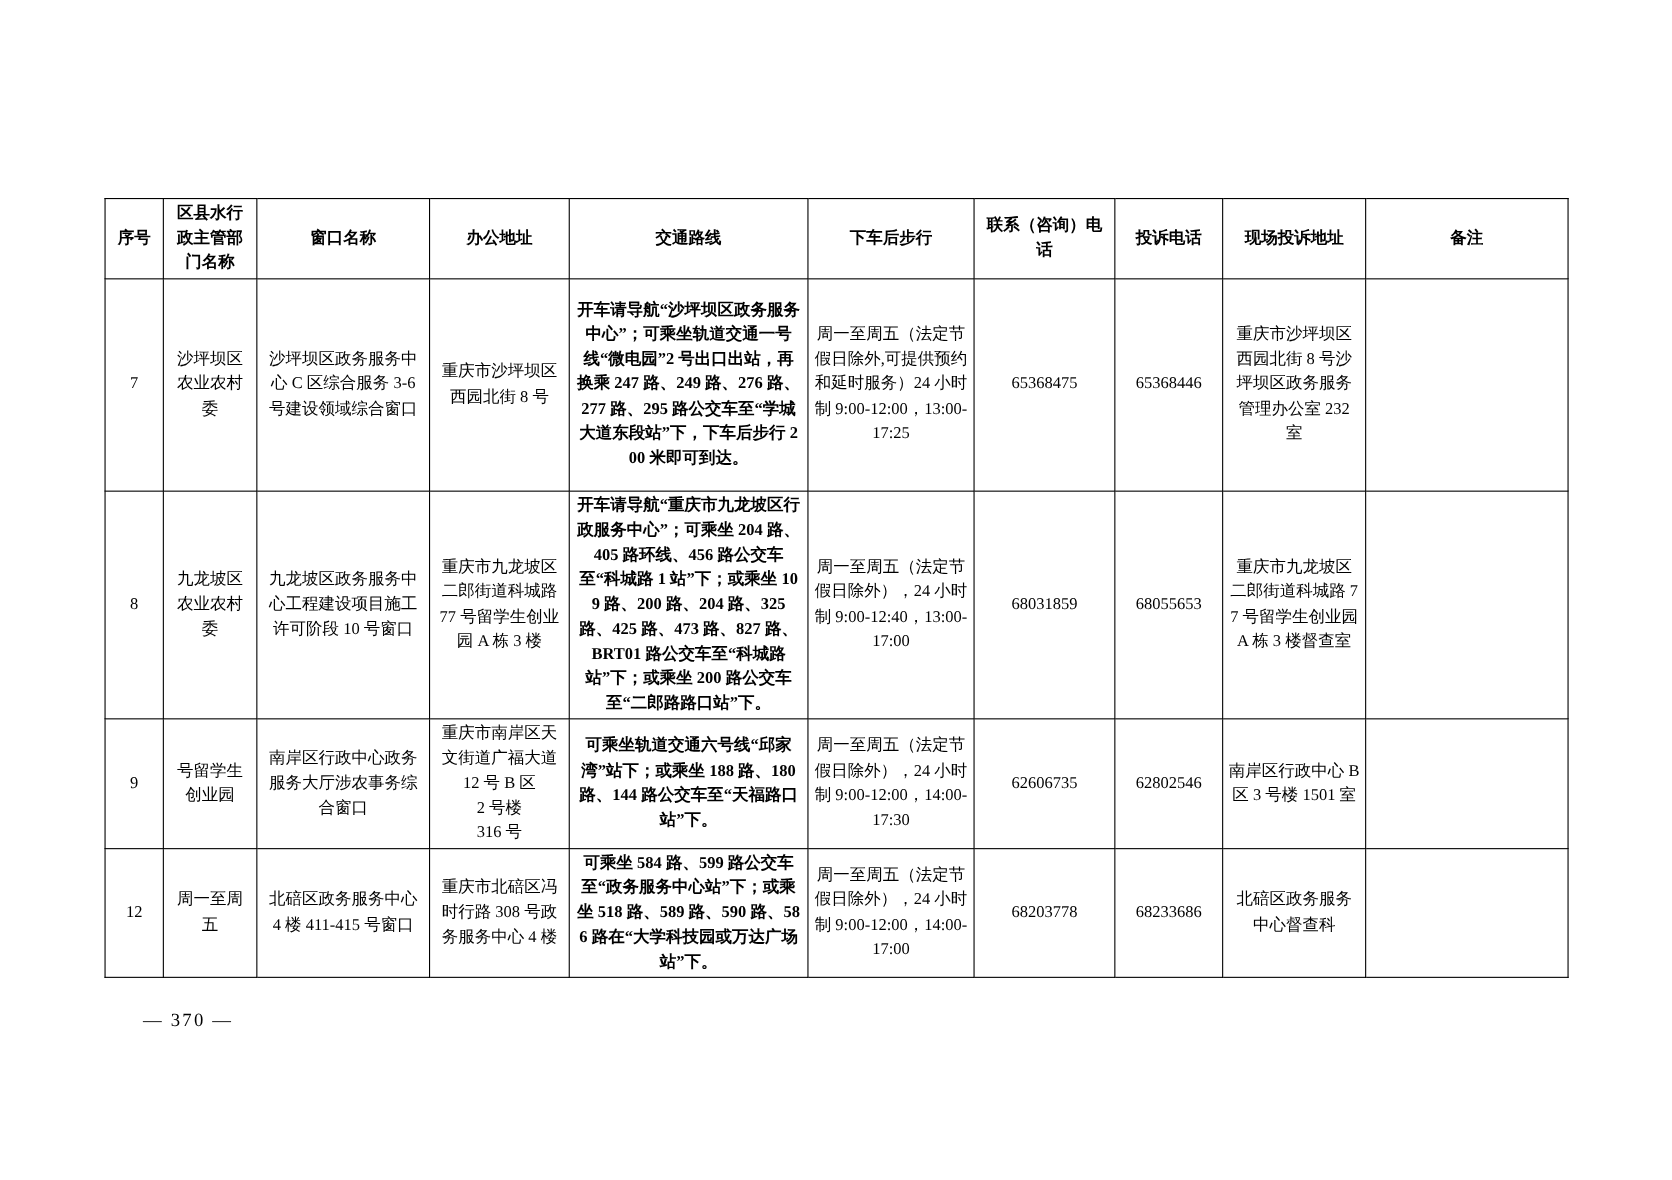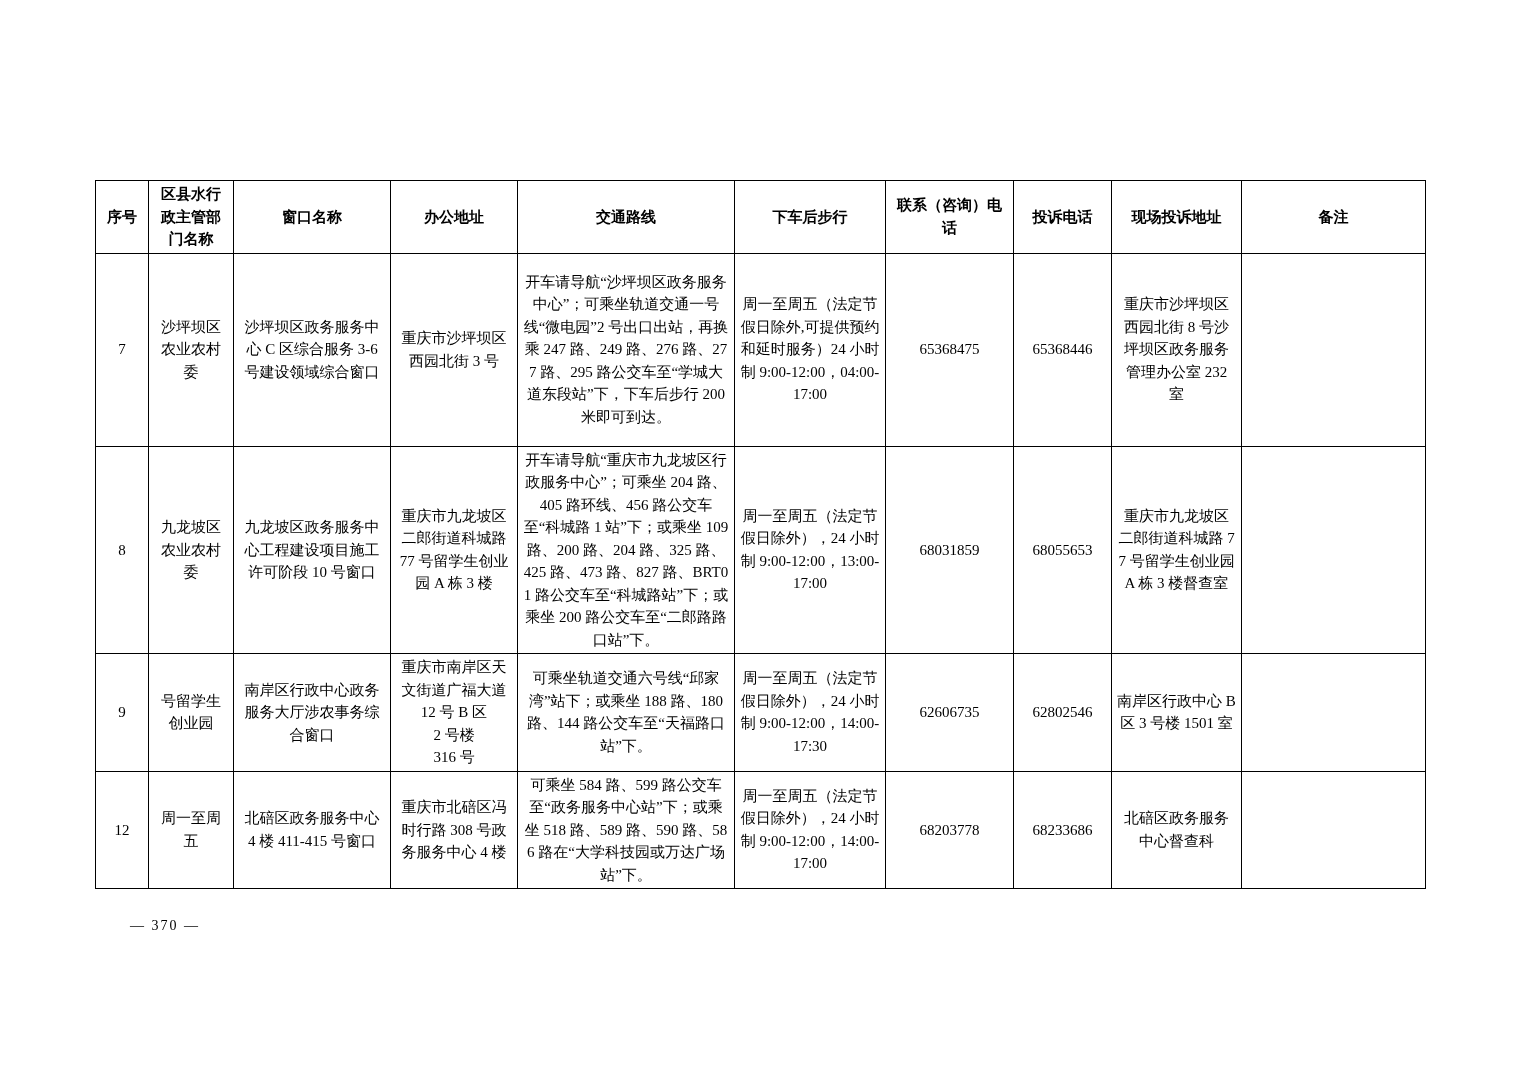--- a/index.html
+++ b/index.html
@@ -40,26 +40,27 @@
     font-weight: bold;
     height: 72px;
   }
   tr.row-7  td { height: 193px; }
   tr.row-8  td { height: 205px; }
   tr.row-9  td { height: 105px; }
   tr.row-10 td { height: 107px; }
   td.transit-cell {
     text-align: justify;
     text-align-last: center;
+    font-weight: bold;
   }
   .pageno {
     position: absolute;
     left: 130px;
     top: 918px;
-    font-size: 14px;
+    font-size: 17px;
     letter-spacing: 2px;
     color: #000000;
   }
 </style>
 </head>
 <body>
 
 <div class="page">
 
   <table class="svc">
@@ -87,35 +88,35 @@
         <th>投诉电话</th>
         <th>现场投诉地址</th>
         <th>备注</th>
       </tr>
     </thead>
     <tbody>
       <tr class="row-7">
         <td>7</td>
         <td>沙坪坝区农业农村委</td>
         <td>沙坪坝区政务服务中心 C 区综合服务 3-6 号建设领域综合窗口</td>
-        <td>重庆市沙坪坝区西园北街 3 号</td>
+        <td>重庆市沙坪坝区西园北街 8 号</td>
         <td class="transit-cell">开车请导航“沙坪坝区政务服务中心”；可乘坐轨道交通一号线“微电园”2 号出口出站，再换乘 247 路、249 路、276 路、277 路、295 路公交车至“学城大道东段站”下，下车后步行 200 米即可到达。</td>
-        <td>周一至周五（法定节假日除外,可提供预约和延时服务）24 小时制 9:00-12:00，04:00-17:00</td>
+        <td>周一至周五（法定节假日除外,可提供预约和延时服务）24 小时制 9:00-12:00，13:00-17:25</td>
         <td>65368475</td>
         <td>65368446</td>
         <td>重庆市沙坪坝区西园北街 8 号沙坪坝区政务服务管理办公室 232 室</td>
         <td></td>
       </tr>
       <tr class="row-8">
         <td>8</td>
         <td>九龙坡区农业农村委</td>
         <td>九龙坡区政务服务中心工程建设项目施工许可阶段 10 号窗口</td>
         <td>重庆市九龙坡区二郎街道科城路 77 号留学生创业园 A 栋 3 楼</td>
         <td class="transit-cell">开车请导航“重庆市九龙坡区行政服务中心”；可乘坐 204 路、405 路环线、456 路公交车至“科城路 1 站”下；或乘坐 109 路、200 路、204 路、325 路、425 路、473 路、827 路、BRT01 路公交车至“科城路站”下；或乘坐 200 路公交车至“二郎路路口站”下。</td>
-        <td>周一至周五（法定节假日除外），24 小时制 9:00-12:00，13:00-17:00</td>
+        <td>周一至周五（法定节假日除外），24 小时制 9:00-12:40，13:00-17:00</td>
         <td>68031859</td>
         <td>68055653</td>
         <td>重庆市九龙坡区二郎街道科城路 77 号留学生创业园 A 栋 3 楼督查室</td>
         <td></td>
       </tr>
       <tr class="row-9">
         <td>9</td>
         <td>号留学生创业园</td>
         <td>南岸区行政中心政务服务大厅涉农事务综合窗口</td>
         <td>重庆市南岸区天文街道广福大道 12 号 B 区

